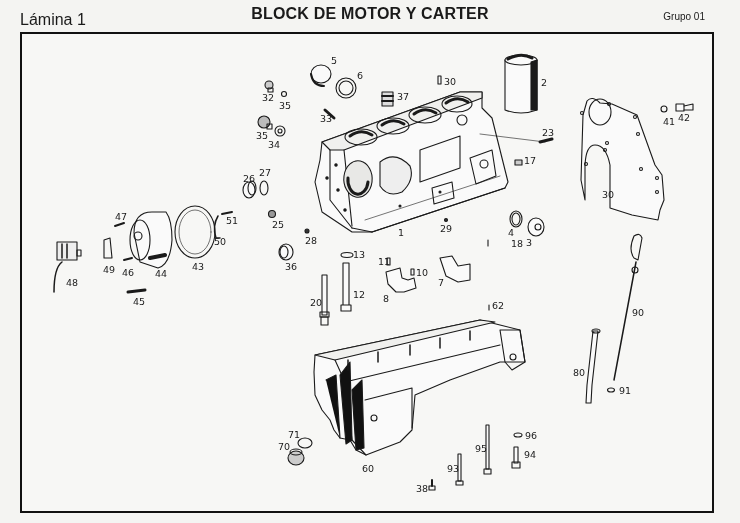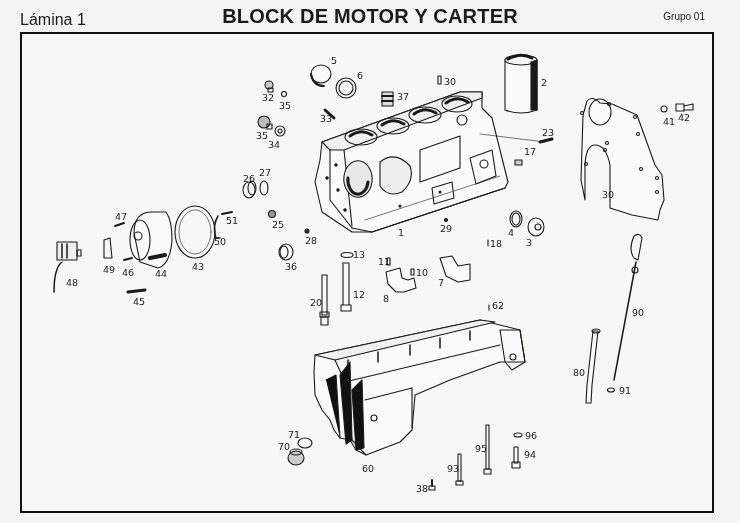--- a/index.html
+++ b/index.html
@@ -1,20 +1,20 @@
 <!DOCTYPE html>
 <html><head>
 <meta charset="utf-8">
 <style>
   html, body { margin:0; padding:0; background:#f4f4f2; }
   body { width:740px; height:523px; position:relative; overflow:hidden;
          font-family:"DejaVu Sans Condensed","DejaVu Sans",sans-serif; color:#1a1a1a; }
   .hdr-left { position:absolute; left:20px; top:11px; font-size:16px; font-family:"Liberation Sans",sans-serif; }
   .hdr-right { position:absolute; right:35px; top:11px; font-size:10px; font-family:"Liberation Sans",sans-serif; }
-  .hdr-title { position:absolute; left:0; right:0; top:5px; text-align:center; font-size:20px;
+  .hdr-title { position:absolute; left:0; right:0; top:5px; text-align:center; font-size:16px;
                font-weight:bold; font-family:"Liberation Sans",sans-serif; letter-spacing:0.2px; }
   .frame { position:absolute; left:20px; top:32px; width:694px; height:481px;
            border:2px solid #111; background:#f7f7f5; box-sizing:border-box; }
   svg.art { position:absolute; left:0; top:0; }
   .lbl { position:absolute; font-size:9.5px; line-height:10px; font-family:"DejaVu Sans",sans-serif;
          color:#1a1a1a; white-space:nowrap; }
 </style>
 </head>
 <body>
 
@@ -293,22 +293,22 @@
     <div class="lbl" style="left: 526px; top: 238px;">3</div>
     <div class="lbl" style="left: 508px; top: 228px;">4</div>
     <div class="lbl" style="left: 331px; top: 56px;">5</div>
     <div class="lbl" style="left: 357px; top: 71px;">6</div>
     <div class="lbl" style="left: 438px; top: 278px;">7</div>
     <div class="lbl" style="left: 383px; top: 294px;">8</div>
     <div class="lbl" style="left: 416px; top: 268px;">10</div>
     <div class="lbl" style="left: 378px; top: 257px;">11</div>
     <div class="lbl" style="left: 353px; top: 290px;">12</div>
     <div class="lbl" style="left: 353px; top: 250px;">13</div>
-    <div class="lbl" style="left: 524px; top: 147px;">17</div>
-    <div class="lbl" style="left: 490px; top: 239px;">18</div>
+    <div class="lbl" style="left: 524px; top: 156px;">17</div>
+    <div class="lbl" style="left: 490px; top: 239px; padding-left: 21px;">18</div>
     <div class="lbl" style="left: 310px; top: 298px;">20</div>
     <div class="lbl" style="left: 542px; top: 128px;">23</div>
     <div class="lbl" style="left: 272px; top: 220px;">25</div>
     <div class="lbl" style="left: 243px; top: 174px;">26</div>
     <div class="lbl" style="left: 259px; top: 168px;">27</div>
     <div class="lbl" style="left: 305px; top: 236px;">28</div>
     <div class="lbl" style="left: 440px; top: 224px;">29</div>
     <div class="lbl" style="left: 444px; top: 77px;">30</div>
     <div class="lbl" style="left: 279px; top: 101px;">35</div>
     <div class="lbl" style="left: 262px; top: 93px;">32</div>

